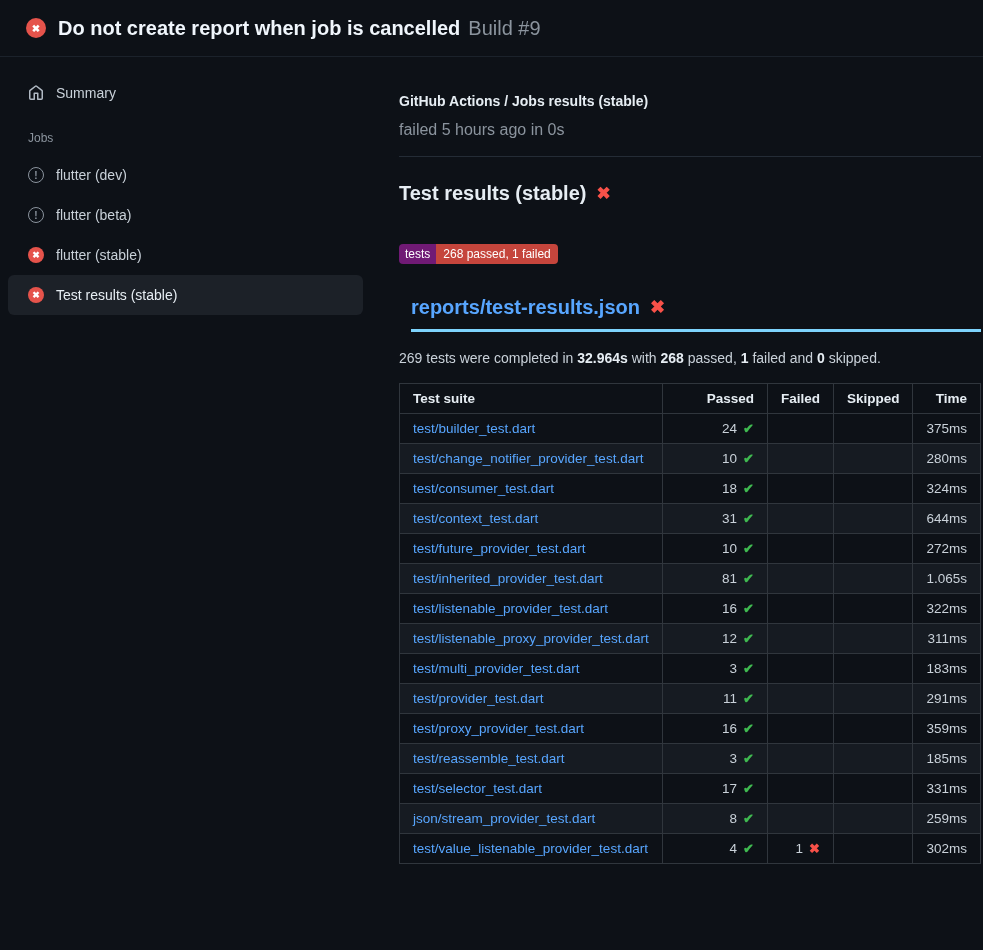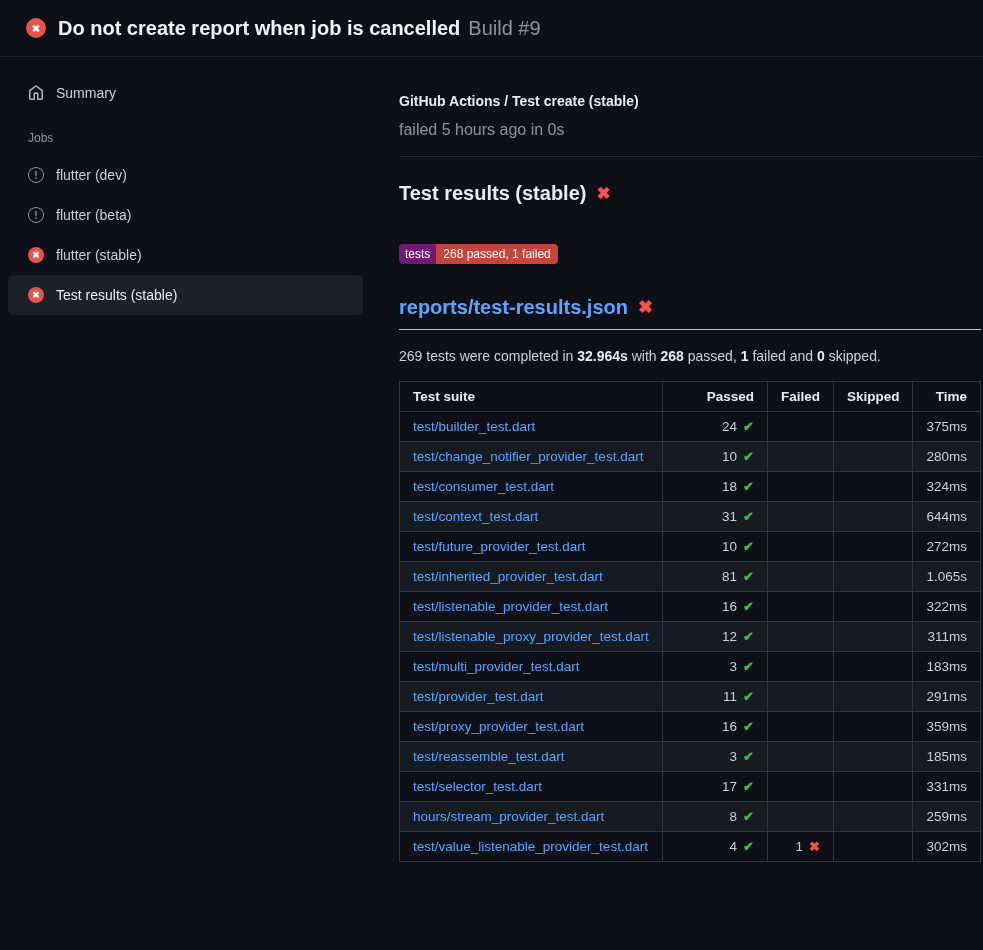--- a/index.html
+++ b/index.html
@@ -93,22 +93,22 @@
     display: inline-flex; margin-top: 22px;
     font-size: 12px; border-radius: 4px; overflow: hidden;
     line-height: 1;
   }
   .badge .badge-label { background: #701a75; color: #fff; padding: 4px 6px; }
   .badge .badge-value { background: #c5453c; color: #fff; padding: 4px 7px; }
 
   .report-heading {
     margin-top: 32px;
     padding-bottom: 10px;
-    border-bottom: 1px solid #7dd3fc;
-    display: flex; align-items: center;
+    border-bottom: 3px solid #7dd3fc;
+    display: flex; align-items: center; margin-left: 12px;
   }
   .report-heading a {
     font-size: 20px; font-weight: bold; color: #58a6ff;
   }
   .report-heading .xmark { font-size: 18px; }
 
   .summary-line { margin-top: 18px; font-size: 14px; color: #c9d1d9; }
   .summary-line strong { color: #e6edf3; }
 
   
@@ -168,21 +168,21 @@
           <span class="side-label">flutter (stable)</span>
         </div>
         <div class="side-item selected">
           <span class="status-ic failure">✖</span>
           <span class="side-label">Test results (stable)</span>
         </div>
       </div>
   </aside>
 
   <main class="content">
-    <div class="breadcrumb">GitHub Actions / Test create (stable)</div>
+    <div class="breadcrumb">GitHub Actions / Jobs results (stable)</div>
     <div class="run-meta">failed 5 hours ago in 0s</div>
     <hr class="top-divider">
 
     <h2 class="check-title">
         <span>Test results (stable)</span>
         <span class="xmark">✖</span>
       </h2>
 
     <div class="badge">
       <span class="badge-label">tests</span>
@@ -292,21 +292,21 @@
             <td class="num">185ms</td>
           </tr>
           <tr>
             <td><a href="#">test/selector_test.dart</a></td>
             <td class="num"><span>17</span><span class="ck">✔</span></td>
             <td class="num"></td>
             <td class="num"></td>
             <td class="num">331ms</td>
           </tr>
           <tr>
-            <td><a href="#">hours/stream_provider_test.dart</a></td>
+            <td><a href="#">json/stream_provider_test.dart</a></td>
             <td class="num"><span>8</span><span class="ck">✔</span></td>
             <td class="num"></td>
             <td class="num"></td>
             <td class="num">259ms</td>
           </tr>
           <tr>
             <td><a href="#">test/value_listenable_provider_test.dart</a></td>
             <td class="num"><span>4</span><span class="ck">✔</span></td>
             <td class="num"><span>1</span><span class="fx">✖</span></td>
             <td class="num"></td>

